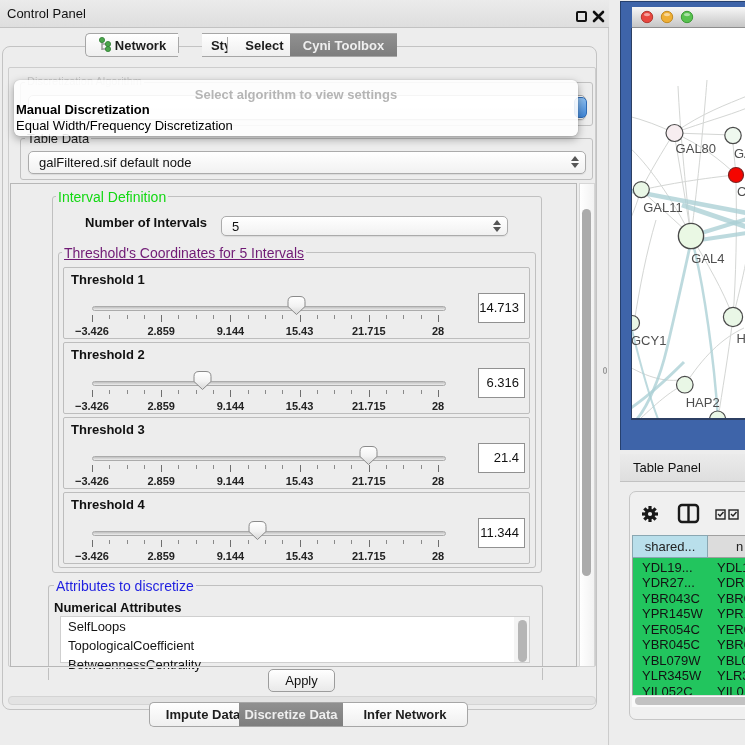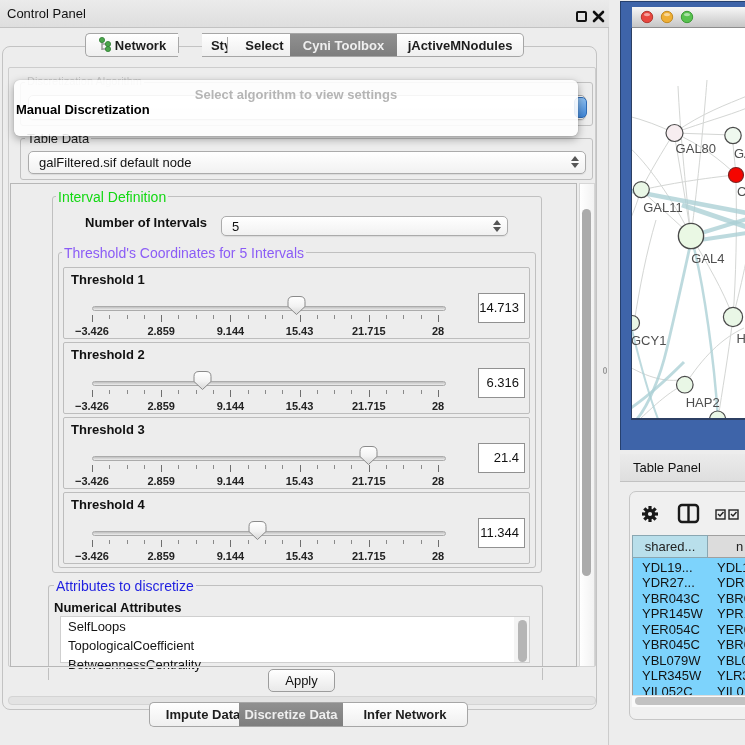--- a/index.html
+++ b/index.html
@@ -53,21 +53,20 @@
         <line x1="4" y1="3" x2="4" y2="13" stroke="#9a9a9a" stroke-width="1.5"></line>
         <line x1="4" y1="7" x2="9" y2="7" stroke="#9a9a9a" stroke-width="1.5"></line>
         <line x1="4" y1="12" x2="9" y2="12" stroke="#9a9a9a" stroke-width="1.5"></line>
         <circle cx="4" cy="3" r="2.6" fill="#4ca64c" stroke="#2e7d32" stroke-width="0.8"></circle>
         <circle cx="10" cy="7" r="2.6" fill="#4ca64c" stroke="#2e7d32" stroke-width="0.8"></circle>
         <circle cx="10" cy="12" r="2.6" fill="#4ca64c" stroke="#2e7d32" stroke-width="0.8"></circle>
       </svg>Network</div>
 <div class="tab" style="left:178px;width:49px;top:33px;margin-left:24px;">Style</div>
 <div class="tab" style="left:227px;width:63px;top:33px;padding-left:12px;">Select</div>
 <div class="tab dark" style="left:290px;width:107px;top:33px;">Cyni Toolbox</div>
-<div class="tab last" style="left:397px;width:127px;top:33px;">jActiveMNodules</div>
 <div class="tsep" style="left:178px;top:37px;"></div>
 <div class="tsep" style="left:227px;top:37px;"></div>
 <div class="gbox" style="left:20px;top:82px;width:573px;height:44px;"></div>
 <div class="gtitle" style="left:25px;top:75px;font-size:11px;color:#c6c6c6;">Discretization Algorithm</div>
 <div class="combo" style="left:28px;top:95px;width:558px;height:25px;"></div>
 <div class="abs" style="left:574px;top:97px;width:13px;height:21px;border-radius:5px;background:linear-gradient(#8fc0f0,#3f86d8);border:1px solid #2f6cb6;"></div>
 <div class="gbox" style="left:20px;top:138px;width:573px;height:42px;"></div>
 <div class="gtitle" style="left:25px;top:131px;font-size:13px;color:#1a1a1a;">Table Data</div>
 <div class="combo" style="left:28px;top:151px;width:558px;height:23px;">
       <span class="txt">galFiltered.sif default node</span>
@@ -83,21 +82,21 @@
 <div class="gtitle" style="left:56px;top:189px;color:#12d812;">Interval Definition</div>
 <div class="abs" style="left:85px;top:215px;font-size:13px;font-weight:bold;color:#111;">Number of Intervals</div>
 <div class="combo" style="left:221px;top:216px;width:287px;height:20px;">
       <span class="txt">5</span>
       <div class="stp" style="top:3px;">
         <div class="u"></div>
         <div class="d"></div>
       </div>
     </div>
 <div class="gbox" style="left:58px;top:252px;width:478px;height:316px;"></div>
-<div class="gtitle" style="left:62px;top:245px;color:#8b5cf6;">Threshold's Coordinates for 5 Intervals</div>
+<div class="gtitle" style="left:62px;top:245px;color:#701a75;text-decoration:underline;">Threshold's Coordinates for 5 Intervals</div>
 <div class="thbox" style="top:267px;">
       <div class="thlab">Threshold 1</div>
       <div class="track"></div>
       <div class="ticks"></div>
       <div class="mtick" style="left:28.0px;"></div>
       <div class="mtick" style="left:97.2px;"></div>
       <div class="mtick" style="left:166.4px;"></div>
       <div class="mtick" style="left:235.6px;"></div>
       <div class="mtick" style="left:304.8px;"></div>
       <div class="mtick" style="left:374.0px;"></div>
@@ -296,21 +295,21 @@
 <line x1="47.5" y1="2" x2="47.5" y2="19" stroke="#1a1a1a" stroke-width="2.4"></line>
 <g stroke="#222" stroke-width="1.4" fill="none">
 <rect x="75" y="7" width="9" height="9"></rect>
         <path d="M77,11 l2,2 l3.5,-4"></path>
 <rect x="88" y="7" width="9" height="9"></rect>
         <path d="M90,11 l2,2 l3.5,-4"></path>
       </g>
 </svg>
 <div class="abs" style="left:632px;top:535px;width:76px;height:23px;background:#b9dfeb;border:1px solid #8aa7b2;font-size:13px;color:#222;text-align:center;line-height:22px;">shared...</div>
 <div class="abs" style="left:708px;top:535px;width:37px;height:23px;background:#dcdcdc;border-top:1px solid #a0a0a0;border-bottom:1px solid #a0a0a0;font-size:13px;color:#222;line-height:22px;"><span style="margin-left:28px;">n</span></div>
-<div class="abs" style="left:632px;top:558px;width:113px;height:137px;background:#7dd3fc;border-left:1px solid #9e9e9e;overflow:hidden;">
+<div class="abs" style="left:632px;top:558px;width:113px;height:137px;background:#22c55e;border-left:1px solid #9e9e9e;overflow:hidden;">
 <div class="row" style="left:9px;top:1.5px;">YDL19...</div>
 <div class="row" style="left:84px;top:1.5px;">YDL1...</div>
 <div class="row" style="left:9px;top:17.0px;">YDR27...</div>
 <div class="row" style="left:84px;top:17.0px;">YDR2...</div>
 <div class="row" style="left:9px;top:32.5px;">YBR043C</div>
 <div class="row" style="left:84px;top:32.5px;">YBR0...</div>
 <div class="row" style="left:9px;top:48.0px;">YPR145W</div>
 <div class="row" style="left:84px;top:48.0px;">YPR1...</div>
 <div class="row" style="left:9px;top:63.5px;">YER054C</div>
 <div class="row" style="left:84px;top:63.5px;">YER0...</div>
@@ -321,12 +320,13 @@
 <div class="row" style="left:9px;top:110.0px;">YLR345W</div>
 <div class="row" style="left:84px;top:110.0px;">YLR3...</div>
 <div class="row" style="left:9px;top:125.5px;">YIL052C</div>
 <div class="row" style="left:84px;top:125.5px;">YIL0...</div>
 </div>
 <div class="abs" style="left:632px;top:695px;width:113px;height:12px;background:#fafafa;border-top:1px solid #dcdcdc;"></div>
 <div class="abs" style="left:635px;top:696.5px;width:115px;height:8px;background:#c2c2c2;border-radius:4px;"></div>
 <div class="abs" style="left:14px;top:80px;width:564px;height:56px;background:rgba(255,255,255,0.88);border-radius:6px;box-shadow:0 3px 8px rgba(0,0,0,0.35),0 0 1px rgba(0,0,0,0.3);"></div>
 <div class="abs" style="left:14px;top:87px;width:564px;text-align:center;font-size:13px;font-weight:bold;color:#b5b5b5;">Select algorithm to view settings</div>
 <div class="abs" style="left:16px;top:102px;font-size:13px;font-weight:bold;color:#000;">Manual Discretization</div>
+<div class="abs" style="left:16px;top:118px;font-size:13px;color:#000;">Equal Width/Frequency Discretization</div>
 </div>
 </body></html>

